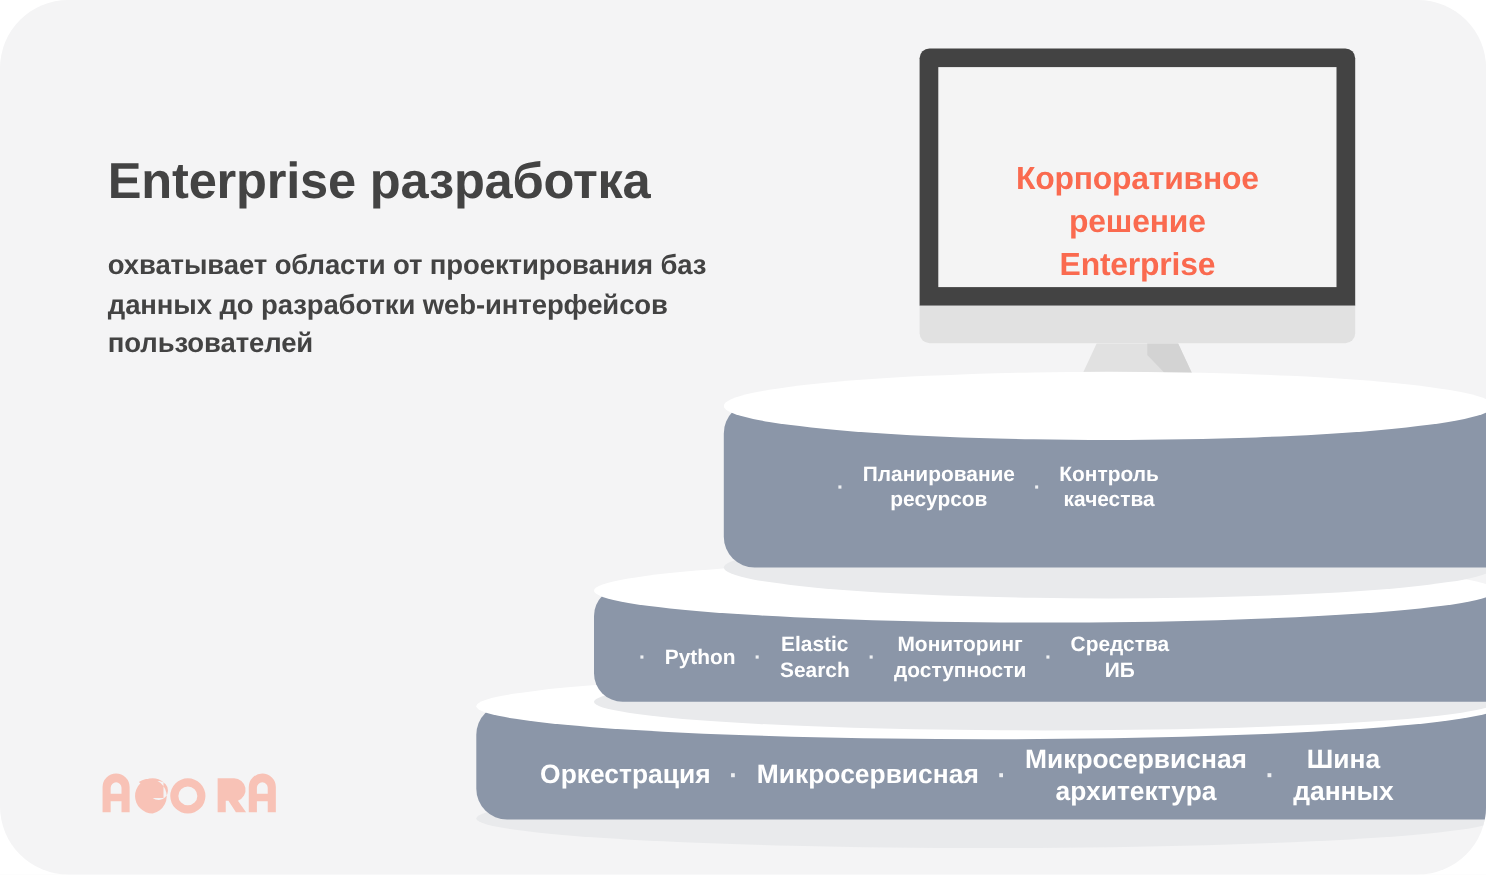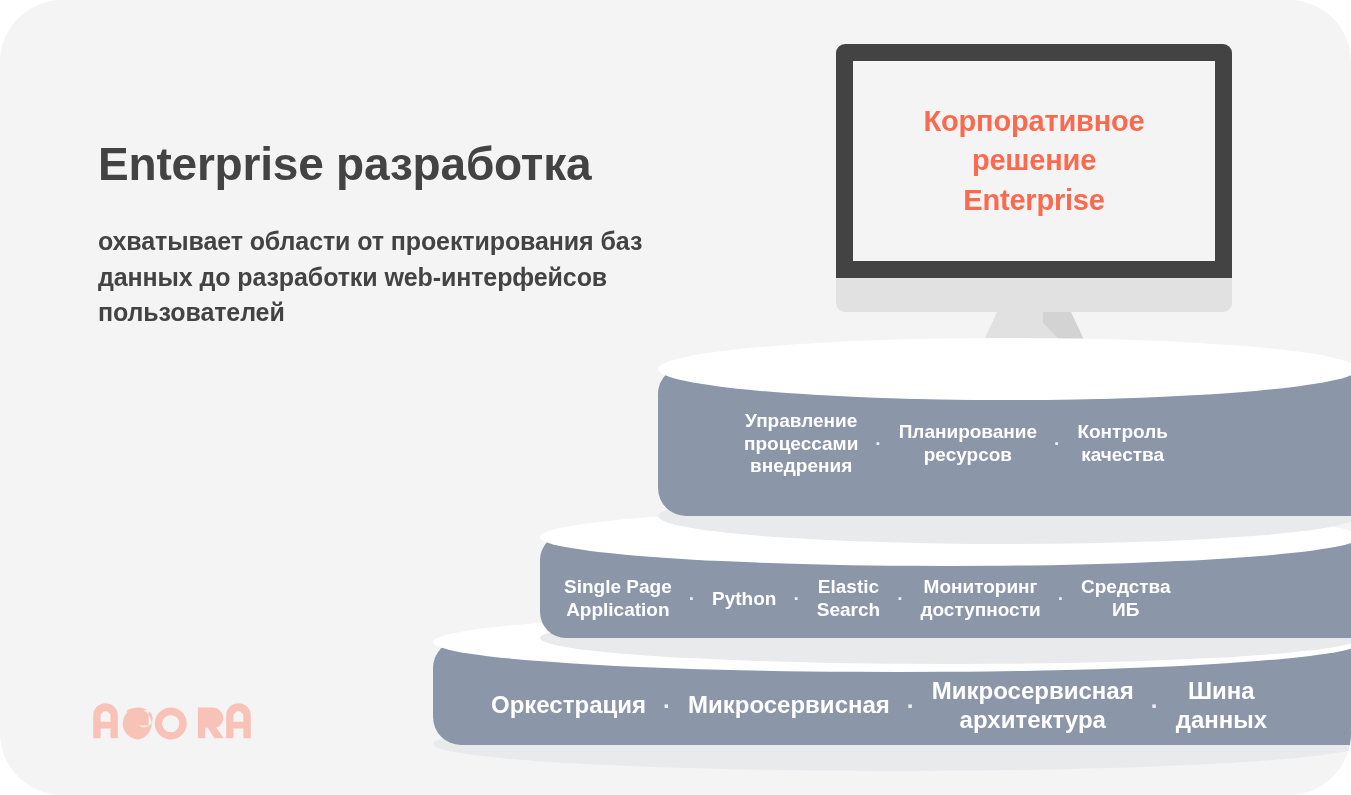--- a/index.html
+++ b/index.html
@@ -216,21 +216,21 @@
 </head>
 <body>
 
 <div id="card" style="background: rgb(244, 244, 245);">
 
   <div id="headline" style="color: rgb(67, 67, 67);">Enterprise разработка</div>
   <div id="subcopy" style="color: rgb(67, 67, 67);">охватывает области от проектирования баз данных до разработки web-интерфейсов пользователей</div>
 
   <div id="monitor">
     <div id="monitor-frame" style="background: rgb(67, 67, 67);">
-      <div id="monitor-screen" style="background: rgb(244, 244, 244);">
+      <div id="monitor-screen" style="background: rgb(244, 244, 244); align-items: flex-end;">
         <div id="screen-text" style="color: rgb(250, 106, 79);">
             <div>Корпоративное</div>
             <div>решение</div>
             <div>Enterprise</div>
           </div>
       </div>
     </div>
     <div id="monitor-body" style="background: rgb(225, 225, 225);"></div>
   </div>
   <div id="monitor-stand">
@@ -262,24 +262,20 @@
           <div>данных</div>
         </span>
       </div>
   </div>
 
   <div class="step" id="step-mid-wrap">
     <div class="step-shadow"></div>
     <div class="step-body" style="background: rgb(139, 150, 168);"></div>
     <div class="step-top"></div>
     <div class="step-labels">
-        <span class="step-label">
-          <div>Single Page</div>
-          <div>Application</div>
-        </span>
         <span class="step-sep" style="margin: 0px 16px;">·</span>
         <span class="step-label">
           <div>Python</div>
         </span>
         <span class="step-sep" style="margin: 0px 16px;">·</span>
         <span class="step-label">
           <div>Elastic</div>
           <div>Search</div>
         </span>
         <span class="step-sep" style="margin: 0px 16px;">·</span>
@@ -293,25 +289,20 @@
           <div>ИБ</div>
         </span>
       </div>
   </div>
 
   <div class="step" id="step-top-wrap">
     <div class="step-shadow"></div>
     <div class="step-body" style="background: rgb(139, 150, 168);"></div>
     <div class="step-top"></div>
     <div class="step-labels">
-        <span class="step-label">
-          <div>Управление</div>
-          <div>процессами</div>
-          <div>внедрения</div>
-        </span>
         <span class="step-sep" style="margin: 0px 16px;">·</span>
         <span class="step-label">
           <div>Планирование</div>
           <div>ресурсов</div>
         </span>
         <span class="step-sep" style="margin: 0px 16px;">·</span>
         <span class="step-label">
           <div>Контроль</div>
           <div>качества</div>
         </span>

